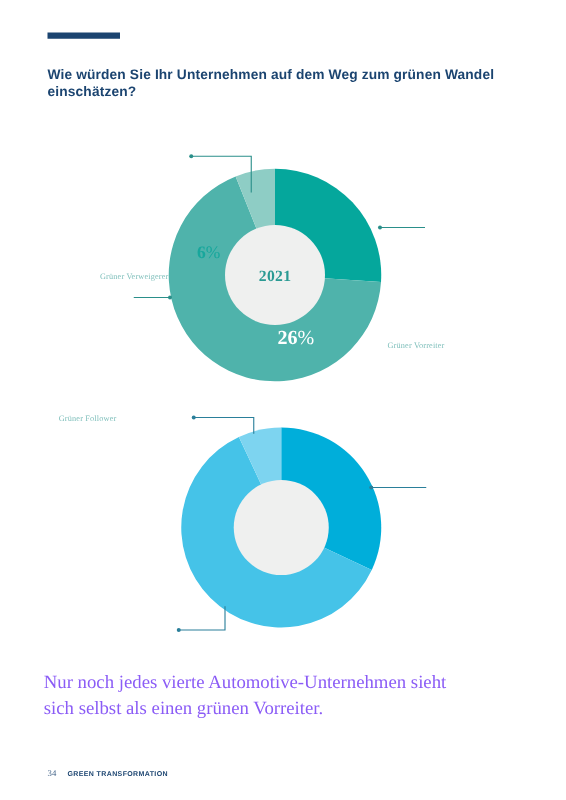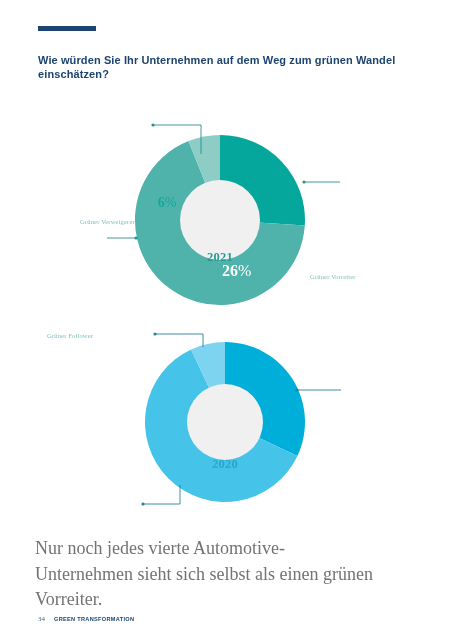--- a/index.html
+++ b/index.html
@@ -100,35 +100,34 @@
   .lbl-follower-21 { left: 47px; top: 236px; }
 
   .year {
     position: absolute;
     width: 100px;
     text-align: center;
     font-family: "Liberation Serif", serif;
     font-weight: bold;
     font-size: 12.5px;
     letter-spacing: 0.02em;
-    margin-top: 36px;
   }
   .year-2021 { left: 170px; top: 214px; color: #2a9a93; }
   .year-2020 { left: 175px; top: 421px; color: #2aa7c9; }
 
   
   .conclusion {
     position: absolute;
     left: 35px;
     top: 536px;
     width: 340px;
     font-family: "Liberation Serif", serif;
-    font-size: 18px;
+    font-size: 15px;
     line-height: 1.42;
-    color: #737373;
+    color: #8b5cf6;
   }
 
   
   .footer {
     position: absolute;
     left: 38px;
     bottom: 17px;
     display: flex;
     align-items: baseline;
     gap: 9px;
@@ -206,21 +205,20 @@
 
       <polyline points="297,68 341,68" fill="none" stroke="#2a7f9a" stroke-width="0.9"></polyline>
       <circle cx="297" cy="68" r="1.6" fill="#2a7f9a"></circle>
 
       <polyline points="180,163 180,182 143,182" fill="none" stroke="#2a7f9a" stroke-width="0.9"></polyline>
       <circle cx="143" cy="182" r="1.6" fill="#2a7f9a"></circle>
     </svg>
 
   </div>
 
-  <div class="year year-2020">2020</div>
 
   <div class="conclusion">Nur noch jedes vierte Automotive-Unternehmen sieht sich selbst als einen grünen Vorreiter.</div>
 
   <div class="footer">
     <span class="footer-page">34</span>
     <span class="footer-title">GREEN TRANSFORMATION</span>
   </div>
 
 </div>
 

